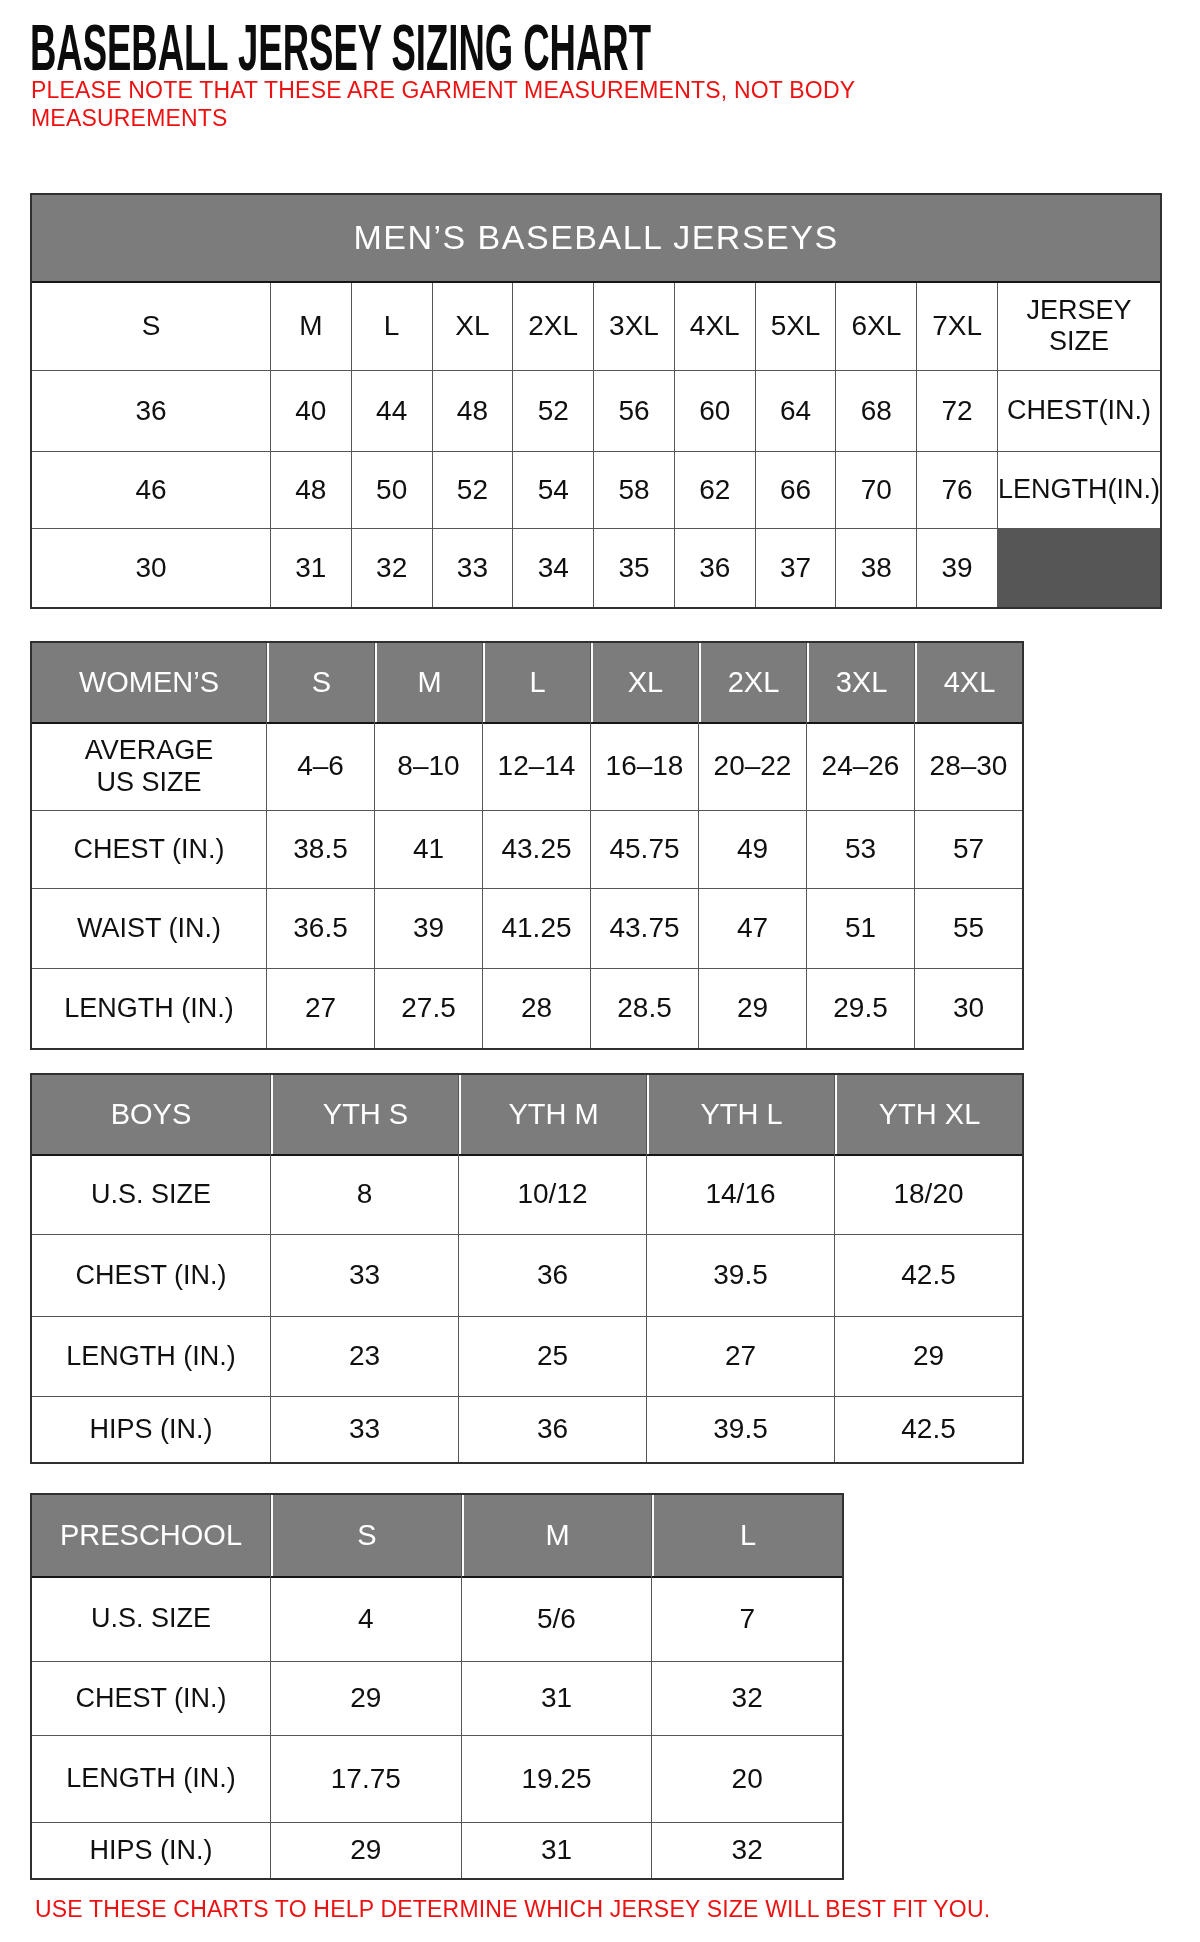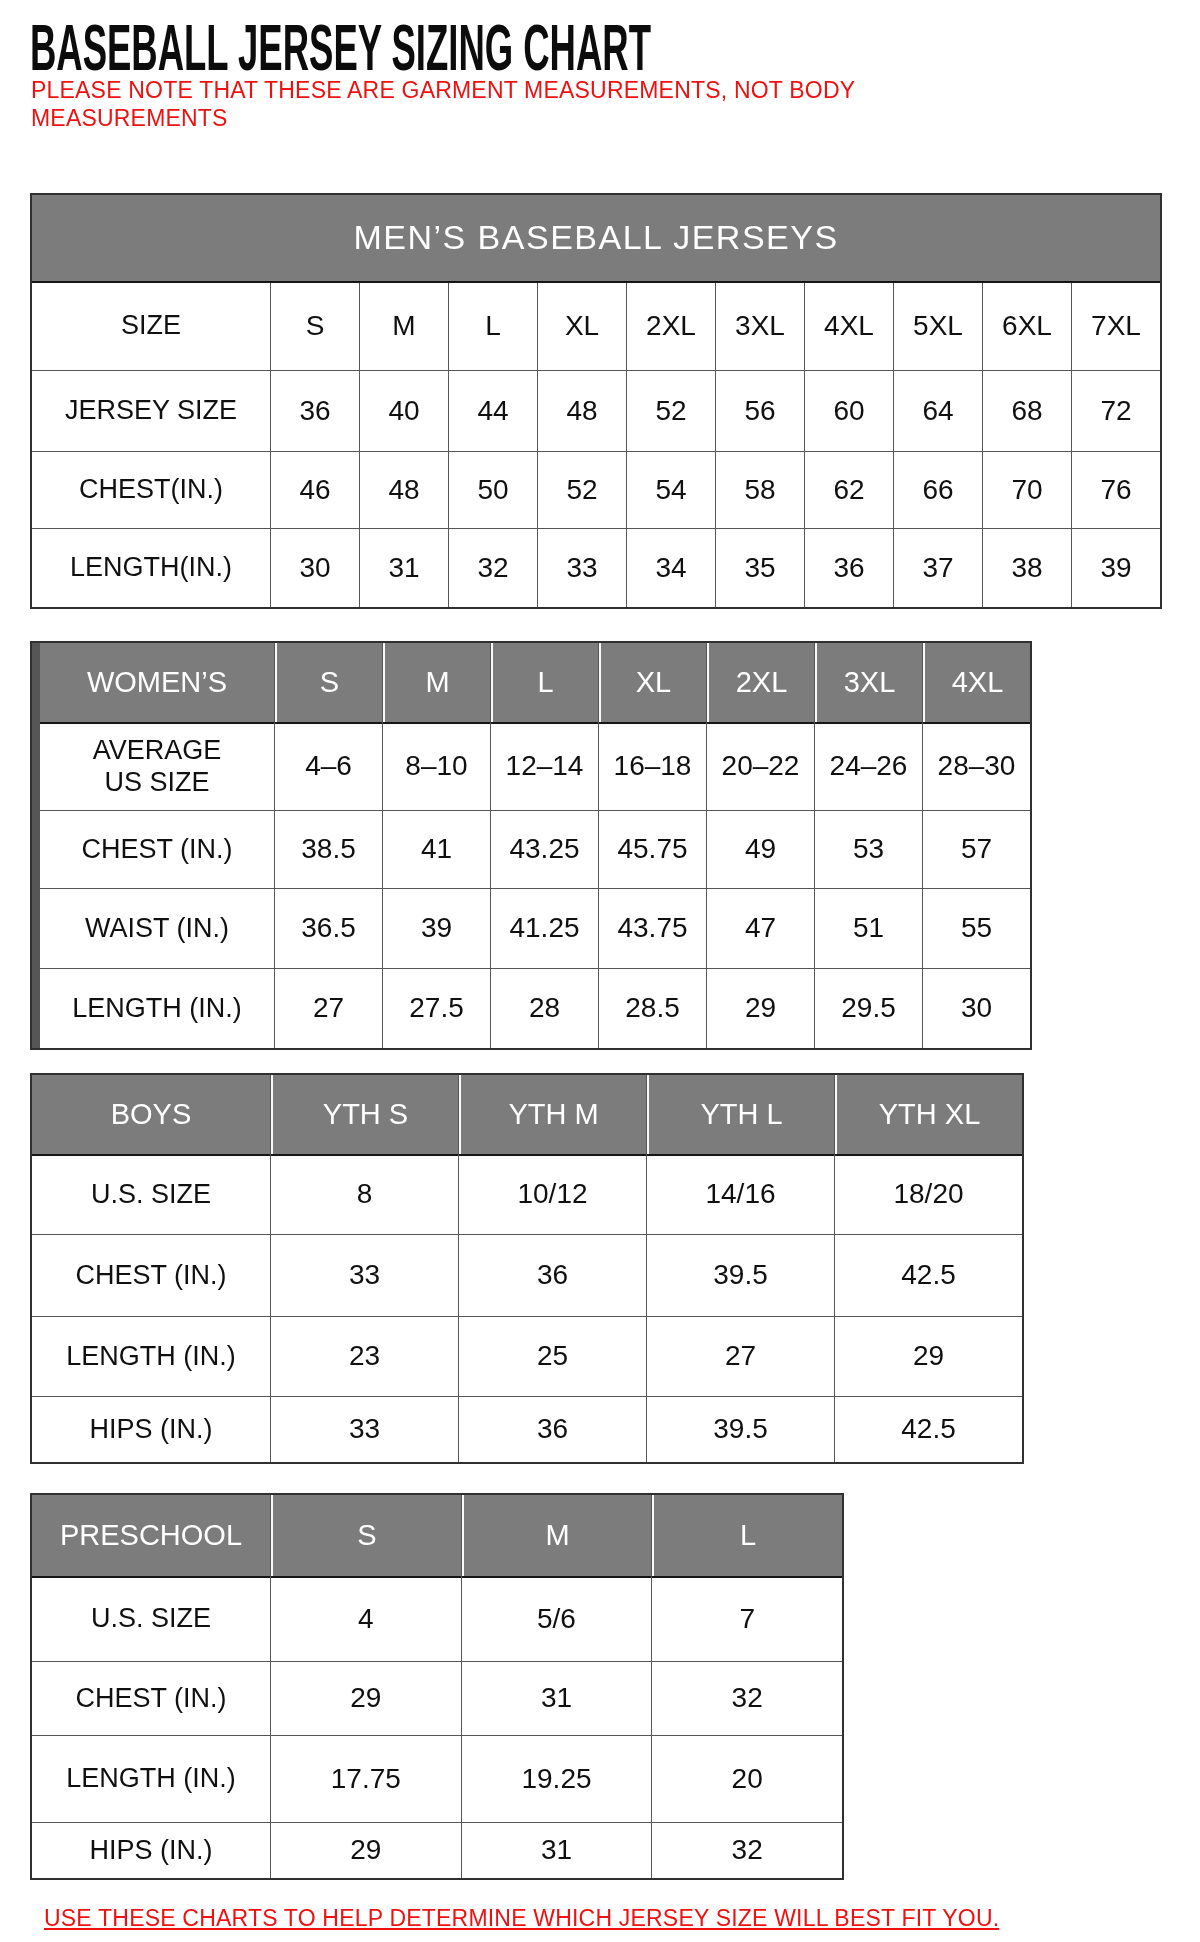--- a/index.html
+++ b/index.html
@@ -17,22 +17,22 @@
   .title{
     position:absolute;left:30px;top:16px;margin:0;
     font-size:64px;font-weight:800;line-height:1;color:#0c0c0c;
     transform:scaleX(0.57);transform-origin:left top;white-space:nowrap;
   }
   .note{
     position:absolute;left:31px;top:76px;margin:0;width:900px;
     font-size:23px;line-height:1.22;letter-spacing:.2px;color:var(--accent-red);
   }
   .footer{
-    position:absolute;left:30px;top:1891px;margin:14px;
-    font-size:23px;letter-spacing:.2px;color:var(--accent-red);white-space:nowrap;text-decoration:underline;
+    position:absolute;left:30px;top:1891px;margin:5px;
+    font-size:23px;letter-spacing:.2px;color:var(--accent-red);white-space:nowrap;
   }
   .tbl{
     position:absolute;display:grid;gap:1px;
     background:var(--grid-line);border:2px solid #303030;
   }
   .cell{
     background:#ffffff;display:flex;align-items:center;justify-content:center;
     text-align:center;font-size:28px;color:#101010;white-space:pre-line;line-height:1.15;
   }
   .lab{font-size:27px;}
@@ -40,36 +40,35 @@
     background:var(--header-gray);color:var(--banner-text);font-size:29px;
     position:relative;z-index:1;box-shadow:0 2px 0 0 #161616;
   }
   .hc + .hc{border-left:2px solid #fafafa;}
   .banner{
     grid-column:1/-1;background:var(--header-gray);color:var(--banner-text);
     font-size:34px;letter-spacing:1.5px;position:relative;z-index:1;
     box-shadow:0 2px 0 0 #161616;
   }
   .mens{left:30px;top:193px;width:1128px;grid-template-columns:238px repeat(10,1fr);grid-template-rows:86px 88px 80px 76px 78px;}
-  .womens{left:30px;top:641px;width:990px;grid-template-columns:234px repeat(7,1fr);grid-template-rows:79px 87px 77px 79px 79px;padding-left:8px;}
+  .womens{left:30px;top:641px;width:990px;grid-template-columns:234px repeat(7,1fr);grid-template-rows:79px 87px 77px 79px 79px;}
   .boys{left:30px;top:1073px;width:990px;grid-template-columns:238px repeat(4,1fr);grid-template-rows:79px 79px 81px 79px 65px;}
   .preschool{left:30px;top:1493px;width:810px;grid-template-columns:238px repeat(3,1fr);grid-template-rows:81px 84px 73px 86px 55px;}
 </style>
 </head>
 <body>
 
 <div>
 
   <h1 class="title">BASEBALL JERSEY SIZING CHART</h1>
   <p class="note">PLEASE NOTE THAT THESE ARE GARMENT MEASUREMENTS, NOT BODY MEASUREMENTS</p>
 
   <div class="tbl mens">
     <div class="cell banner">MEN’S BASEBALL JERSEYS</div>
 
-    <div class="cell lab">SIZE</div>
     <div class="cell">S</div>
     <div class="cell">M</div>
     <div class="cell">L</div>
     <div class="cell">XL</div>
     <div class="cell">2XL</div>
     <div class="cell">3XL</div>
     <div class="cell">4XL</div>
     <div class="cell">5XL</div>
     <div class="cell">6XL</div>
     <div class="cell">7XL</div>

